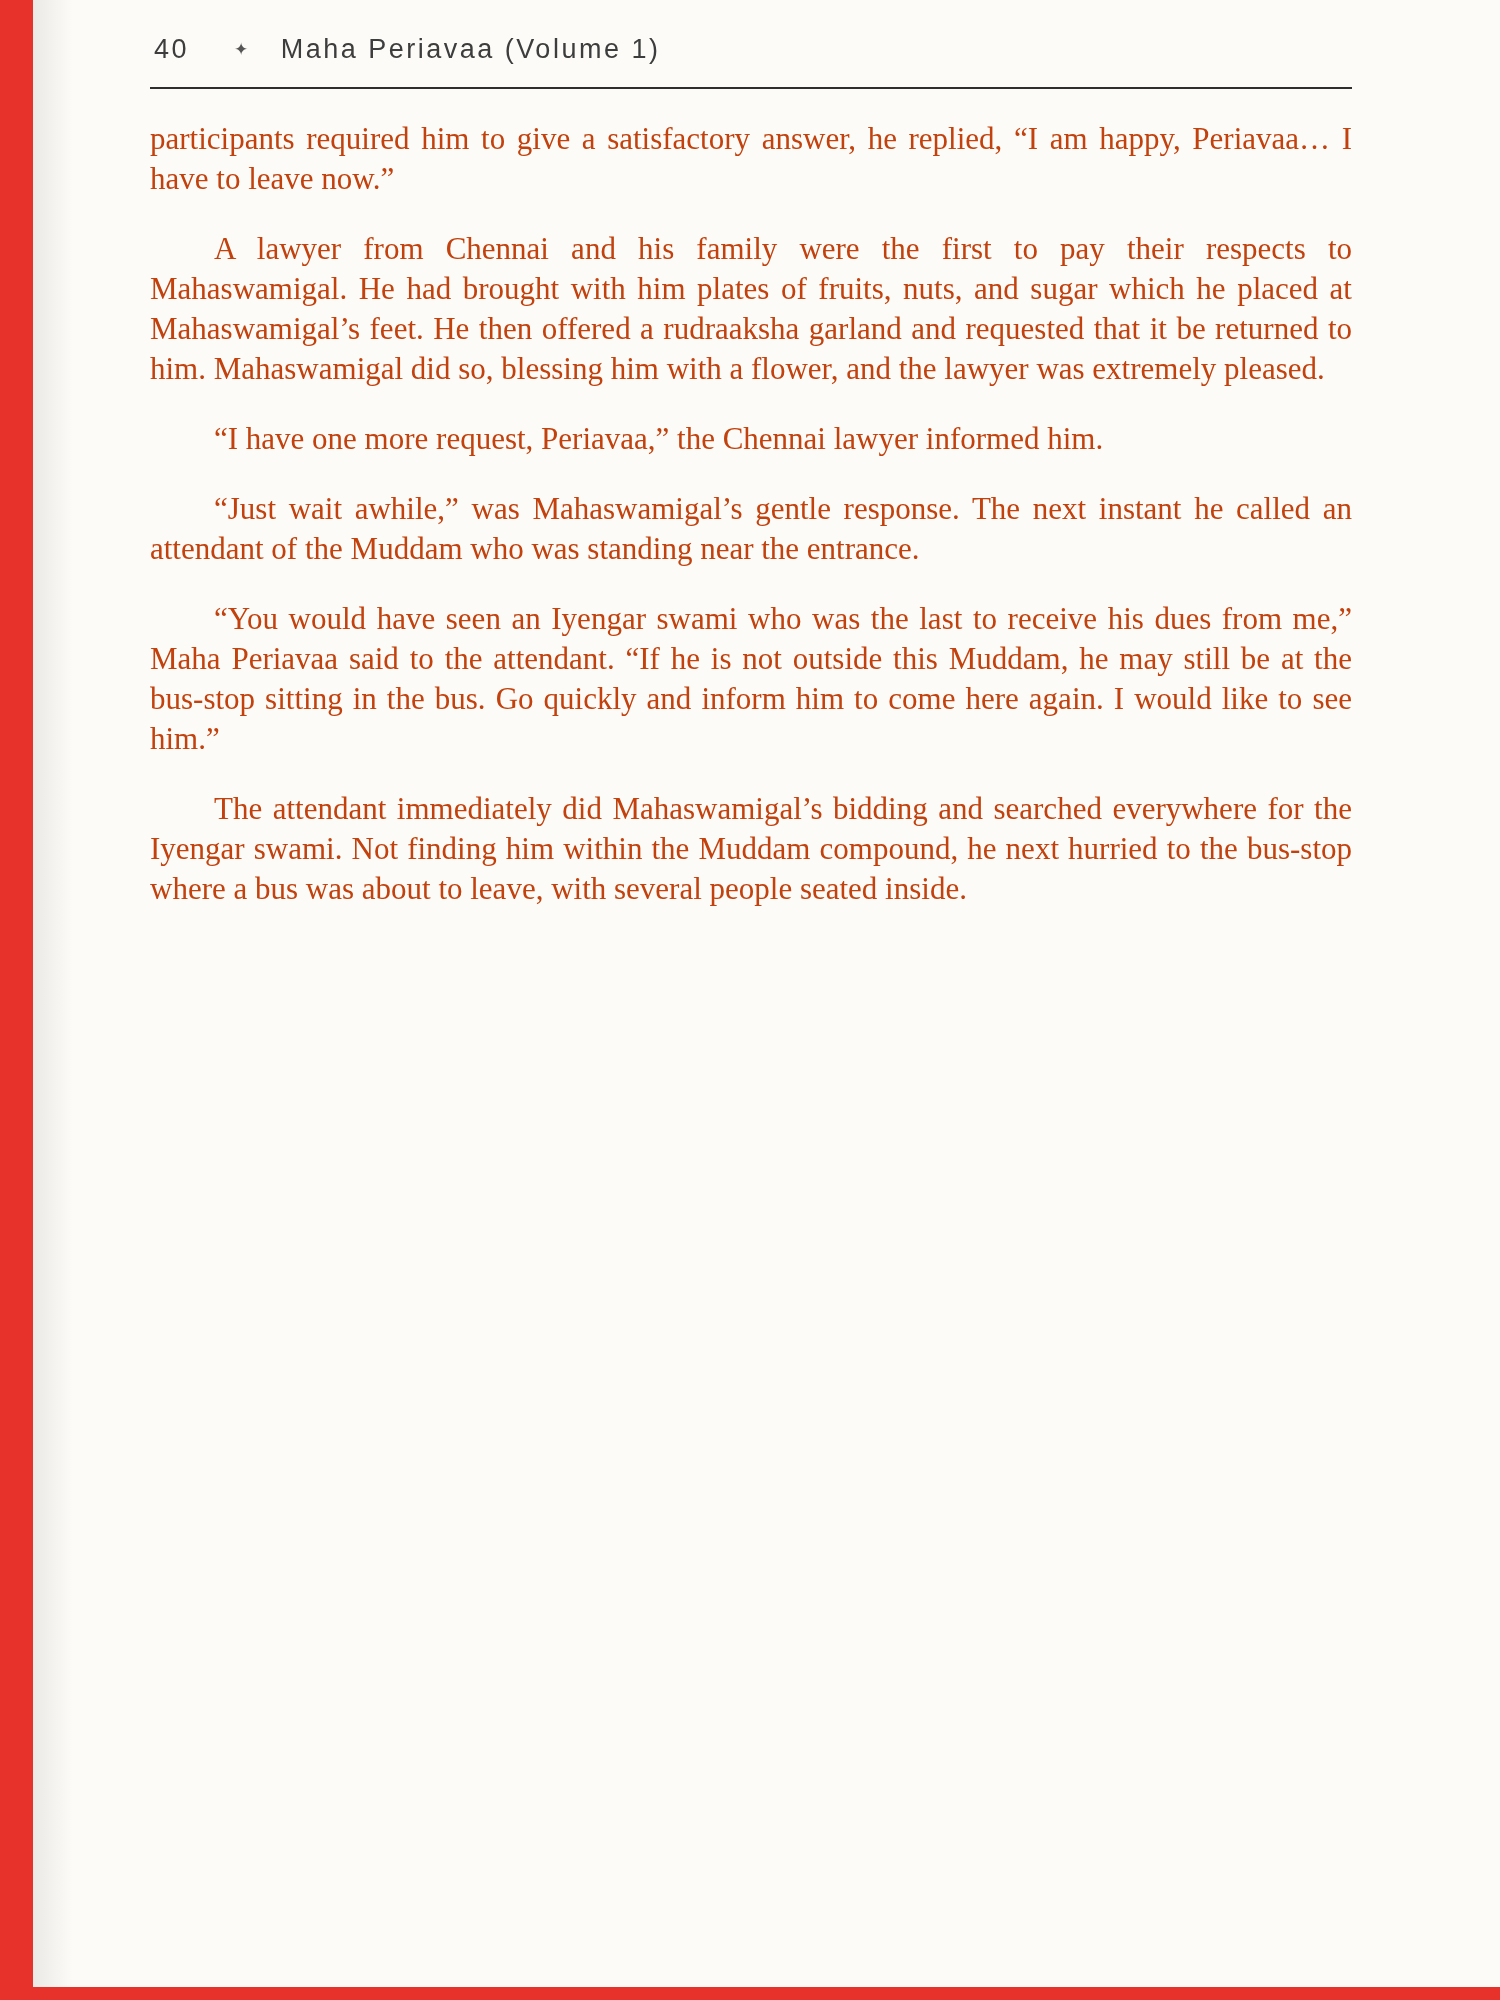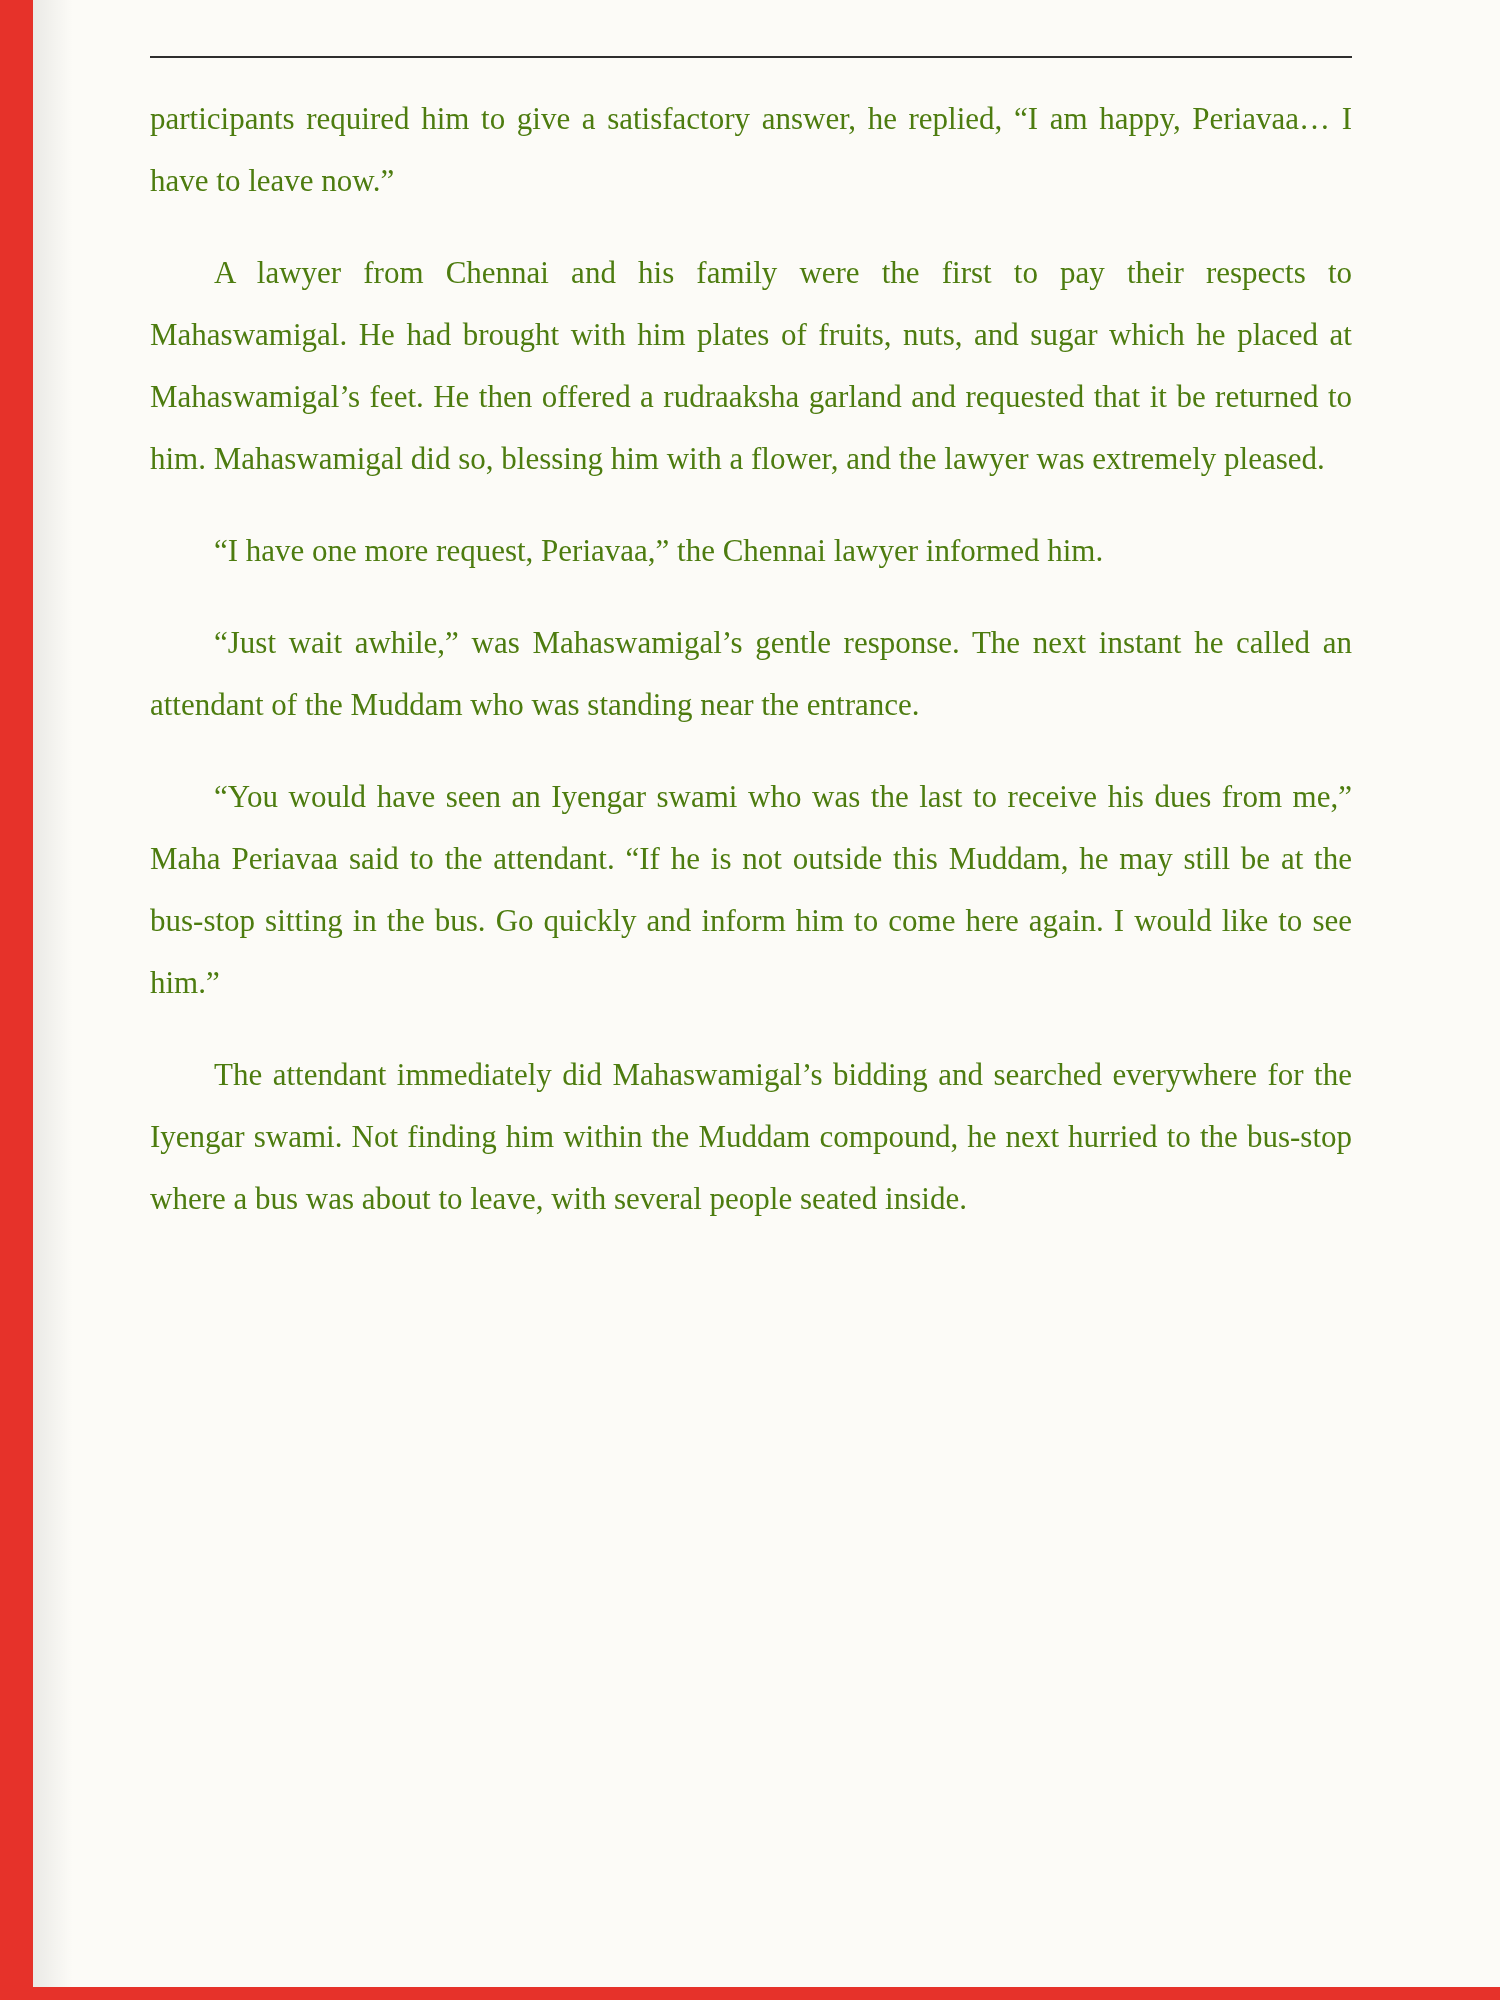--- a/index.html
+++ b/index.html
@@ -65,41 +65,46 @@
   }
   .rule {
     border: none;
     border-top: 2.5px solid #2e2e2e;
     margin: 22px 0 0 0;
     width: 1202px;
   }
   .body-text {
     margin-top: 30px;
     font-size: 31px;
-    line-height: 62px;
-    color: #4d7c0f;
+    line-height: 40px;
+    color: #c2410c;
     text-align: justify;
   }
   .body-text p {
     margin: 0 0 30px 0;
     text-indent: 64px;
   }
   .body-text p.no-indent {
     text-indent: 0;
   }
 </style>
 </head>
 <body>
 
 <div class="spine"></div>
 <div class="spine-shadow"></div>
 <div class="bottom-strip"></div>
 
 <div class="content">
 
+  <div class="header">
+    <span class="page-num">40</span>
+    <span class="sep-icon">✦</span>
+    <span class="book-title">Maha Periavaa (Volume 1)</span>
+  </div>
 
   <hr class="rule">
 
   <div class="body-text">
     <p class="no-indent">participants required him to give a satisfactory answer, he replied, “I am happy, Periavaa… I have to leave now.”</p>
     <p>A lawyer from Chennai and his family were the first to pay their respects to Mahaswamigal. He had brought with him plates of fruits, nuts, and sugar which he placed at Mahaswamigal’s feet. He then offered a rudraaksha garland and requested that it be returned to him. Mahaswamigal did so, blessing him with a flower, and the lawyer was extremely pleased.</p>
     <p>“I have one more request, Periavaa,” the Chennai lawyer informed him.</p>
     <p>“Just wait awhile,” was Mahaswamigal’s gentle response. The next instant he called an attendant of the Muddam who was standing near the entrance.</p>
     <p>“You would have seen an Iyengar swami who was the last to receive his dues from me,” Maha Periavaa said to the attendant. “If he is not outside this Muddam, he may still be at the bus-stop sitting in the bus. Go quickly and inform him to come here again. I would like to see him.”</p>
     <p>The attendant immediately did Mahaswamigal’s bidding and searched everywhere for the Iyengar swami. Not finding him within the Muddam compound, he next hurried to the bus-stop where a bus was about to leave, with several people seated inside.</p>

